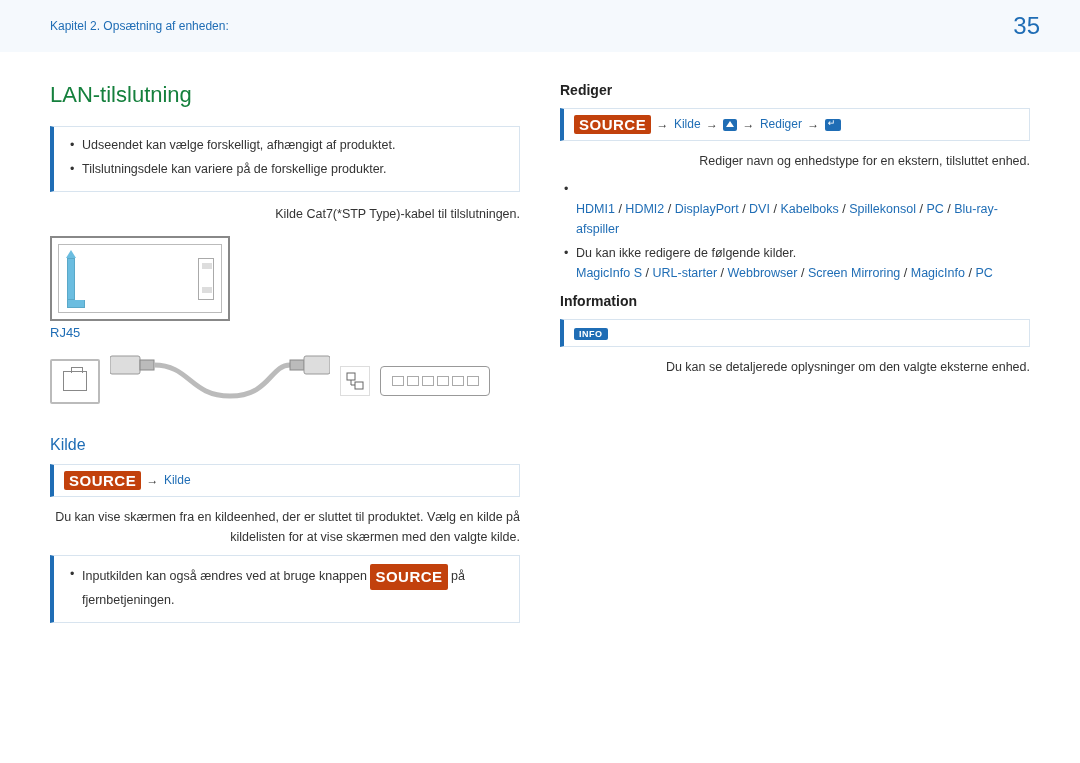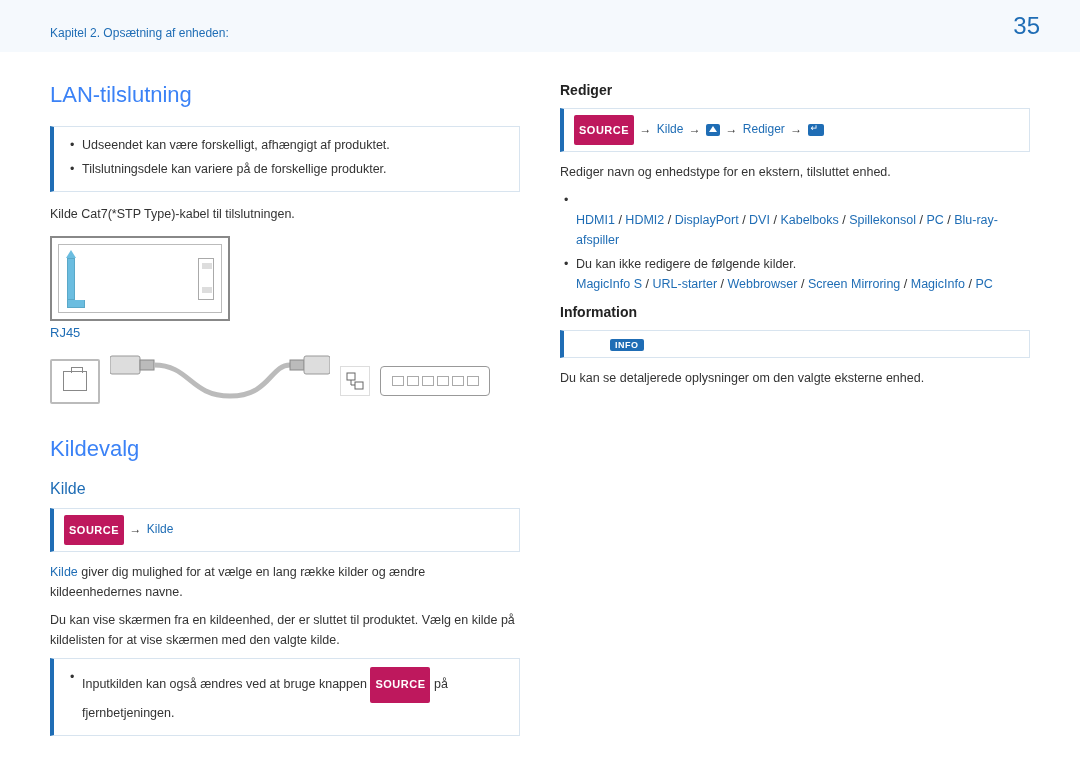--- a/index.html
+++ b/index.html
@@ -7,21 +7,21 @@
     font-family: -apple-system, BlinkMacSystemFont, "Segoe UI", Arial, sans-serif;
     background: #fff;
     color: #333;
     width: 1080px;
     height: 763px;
     position: relative;
   }
   .header {
     display: flex;
     justify-content: space-between;
-    align-items: flex-end;
+    align-items: center;
     padding: 12px 40px 12px 50px;
     background: #f5f9fd;
   }
   .breadcrumb {
     color: #1f6db5;
     font-size: 12px;
   }
   .page-number {
     color: #1f6db5;
     font-size: 24px;
@@ -30,21 +30,21 @@
   .content {
     display: flex;
     padding: 30px 50px 20px 50px;
     gap: 40px;
   }
   .col {
     flex: 1;
     min-width: 0;
   }
   h1 {
-    color: #3b82f6;
+    color: #15803d;
     font-size: 22px;
     font-weight: 400;
     margin-bottom: 18px;
   }
   h2 {
     color: #1f6db5;
     font-size: 16px;
     font-weight: 400;
     margin: 12px 0 10px 0;
   }
@@ -52,21 +52,21 @@
     color: #222;
     font-size: 14px;
     font-weight: 600;
     margin: 0 0 10px 0;
   }
   p, li {
     font-size: 12.5px;
     line-height: 1.6;
     color: #333;
   }
-  p { margin-bottom: 8px; }
+  p { margin-bottom: 8px; text-align: right; }
   ul {
     list-style: none;
     margin-bottom: 10px;
   }
   ul li {
     position: relative;
     padding-left: 16px;
     margin-bottom: 4px;
   }
   ul li::before {
@@ -85,39 +85,38 @@
   .note-box ul { margin-bottom: 0; }
   .path-box {
     border: 1px solid #d8e4ef;
     border-left: 4px solid #1f6db5;
     padding: 6px 10px;
     margin-bottom: 10px;
     font-size: 12px;
   }
   .source-badge {
     display: inline-block;
-    background: #be185d;
+    background: #c2410c;
     color: #fff;
-    font-size: 11px;
+    font-size: 15px;
     font-weight: 700;
-    padding: 9px 5px;
+    padding: 1px 5px;
     border-radius: 2px;
     letter-spacing: 0.5px;
     vertical-align: middle;
   }
   .info-badge {
     display: inline-block;
     background: #1f6db5;
     color: #fff;
     font-size: 9px;
     font-weight: 700;
     padding: 1px 5px;
     border-radius: 2px;
     letter-spacing: 0.5px;
-    margin-left: 36px;
   }
   .link { color: #1f6db5; }
   .arrow { color: #333; margin: 0 2px; }
   .up-btn {
     display: inline-block;
     background: #1f6db5;
     width: 14px;
     height: 12px;
     border-radius: 2px;
     vertical-align: middle;
@@ -288,21 +287,21 @@
   <div class="page-number">35</div>
 </div>
 
 <div class="content">
 
   <div class="col">
     <h1>LAN-tilslutning</h1>
 
     <div class="note-box">
       <ul>
-        <li>Udseendet kan være forskelligt, afhængigt af produktet.</li>
+        <li>Udseendet kan vælge forskelligt, afhængigt af produktet.</li>
         <li>Tilslutningsdele kan variere på de forskellige produkter.</li>
       </ul>
     </div>
 
     <p>Kilde Cat7(*STP Type)-kabel til tilslutningen.</p>
 
     <div class="diagram-area">
       <div class="tv-diagram">
         <div class="tv-box">
           <div class="tv-inner"></div>
@@ -340,32 +339,28 @@
           <div class="router-port"></div>
             <div class="router-port"></div>
             <div class="router-port"></div>
           <div class="router-port"></div>
             <div class="router-port"></div>
             <div class="router-port"></div>
         </div>
       </div>
     </div>
 
-    <h1>Kildevalg</h1>
     <h2>Kilde</h2>
 
     <div class="path-box">
       <span class="source-badge">SOURCE</span>
       <span class="arrow">→</span>
       <span class="link">Kilde</span>
     </div>
 
-    <p>
-      <span class="link">Kilde</span><span> giver dig mulighed for at vælge en lang række kilder og ændre kildeenhedernes navne.</span>
-    </p>
     <p>Du kan vise skærmen fra en kildeenhed, der er sluttet til produktet. Vælg en kilde på kildelisten for at vise skærmen med den valgte kilde.</p>
 
     <div class="note-box">
       <ul>
         <li>
           <span>Inputkilden kan også ændres ved at bruge knappen </span><span class="source-badge">SOURCE</span><span> på fjernbetjeningen.</span>
         </li>
       </ul>
     </div>
   </div>

